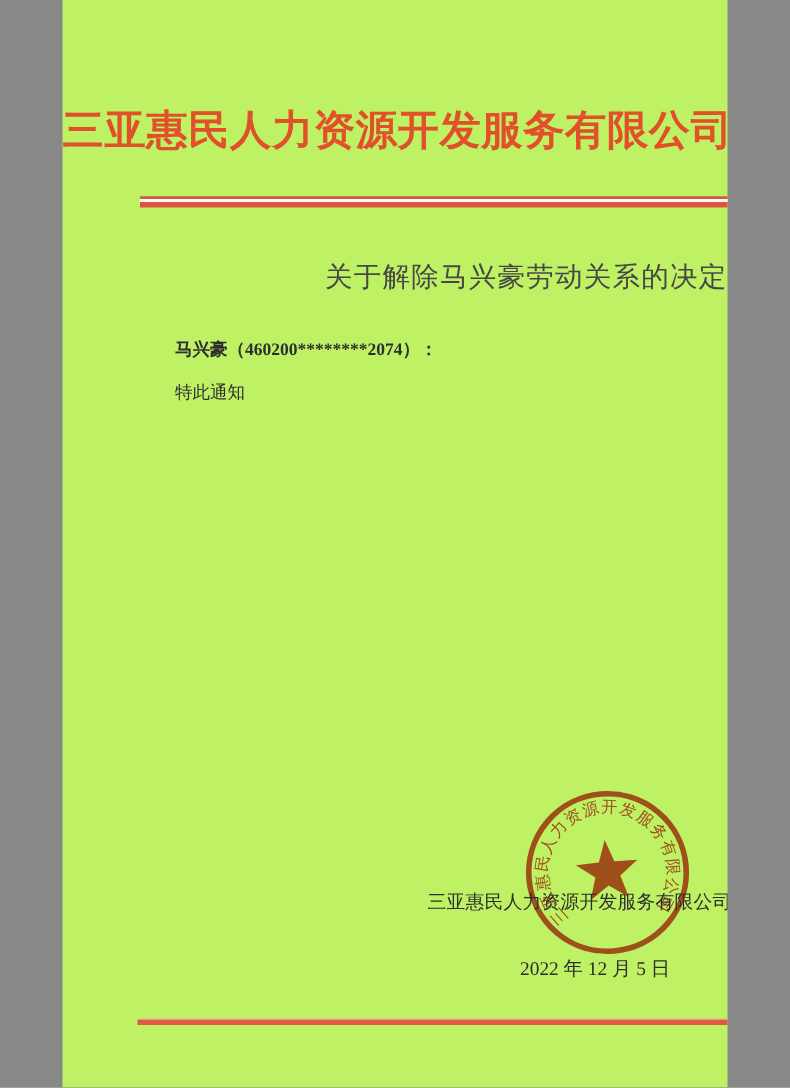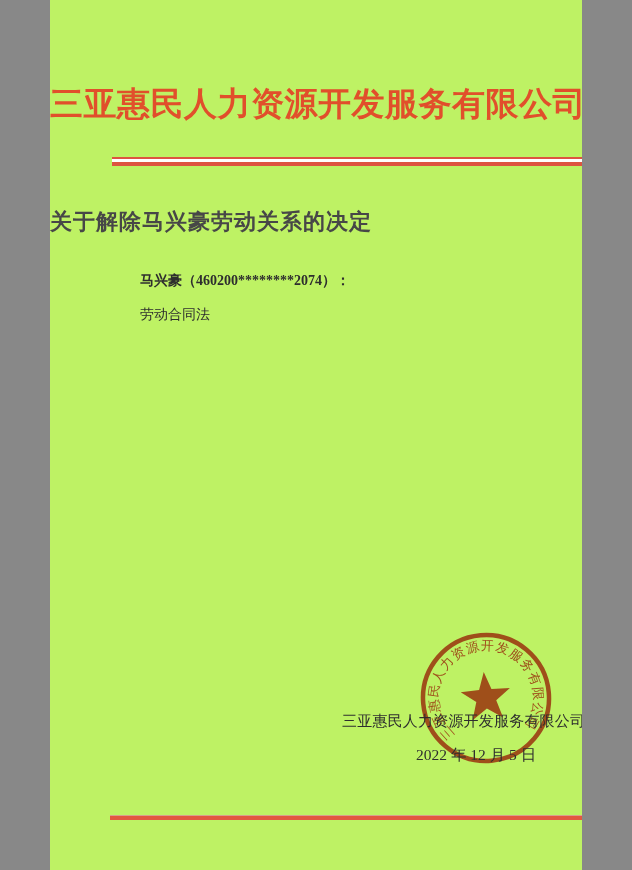--- a/index.html
+++ b/index.html
@@ -18,22 +18,22 @@
     color:#e14f2b;
     letter-spacing:0.5px;
     white-space:nowrap;
   }
   .letterhead-rule{
     position:absolute;top:157px;left:62px;width:520px;height:9px;
     background:linear-gradient(#dd5440 0px,#dd5440 2px,#ffffff 2px,#ffffff 5px,#dd5440 5px,#dd5440 9px);
   }
   .doc-title{
     position:absolute;top:207px;left:0;width:100%;
-    text-align:left;
-    font-size:22px;font-weight:700;
+    text-align:right;
+    font-size:22px;font-weight:400;
     color:#474747;
     letter-spacing:1px;
   }
   .doc-body{
     position:absolute;top:264px;left:62px;width:510px;
     font-size:14px;line-height:33.8px;
     color:#2e2e2e;
     text-align:justify;
   }
   .doc-body p{margin:0;text-indent:2em;}
@@ -43,21 +43,21 @@
     opacity:.88;
     mix-blend-mode:multiply;
     pointer-events:none;
   }
   .signature-company{
     position:absolute;left:292px;top:712px;
     font-size:15px;letter-spacing:0.2px;
     color:#2e2e2e;white-space:nowrap;
   }
   .signature-date{
-    position:absolute;left:366px;top:745px;
+    position:absolute;left:366px;top:765px;
     font-size:15.5px;
     color:#2e2e2e;white-space:nowrap;
   }
   .footer-rule{
     position:absolute;left:60px;top:815px;width:517px;height:5px;
     background:linear-gradient(#d9a08c 0px,#d9a08c 1px,#e25840 1px,#e25840 5px);
   }
 </style>
 </head>
 <body>
@@ -65,21 +65,21 @@
 <div class="page">
 
   <div class="letterhead">三亚惠民人力资源开发服务有限公司</div>
 
   <div class="letterhead-rule"></div>
 
   <div class="doc-title">关于解除马兴豪劳动关系的决定</div>
 
   <div class="doc-body">
     <p class="salutation">马兴豪（460200********2074）：</p>
-    <p>劳动合同法</p>
+    <p>特此通知</p>
   </div>
 
   <div class="seal">
     <svg width="140" height="140" viewBox="0 0 140 140">
       <g transform="rotate(-5 70 70)">
         <circle cx="70" cy="70" r="63" fill="none" stroke="#cf3b28" stroke-width="4.5"></circle>
         <polygon points="70,44 76.2,61.5 94.7,62 80,73.2 85.3,91 70,80.5 54.7,91 60,73.2 45.3,62 63.8,61.5" fill="#cf3b28"></polygon>
         <defs>
           <path id="sealArc" d="M 36.1 103.9 A 48 48 0 1 1 103.9 103.9" fill="none"></path>
         </defs>

